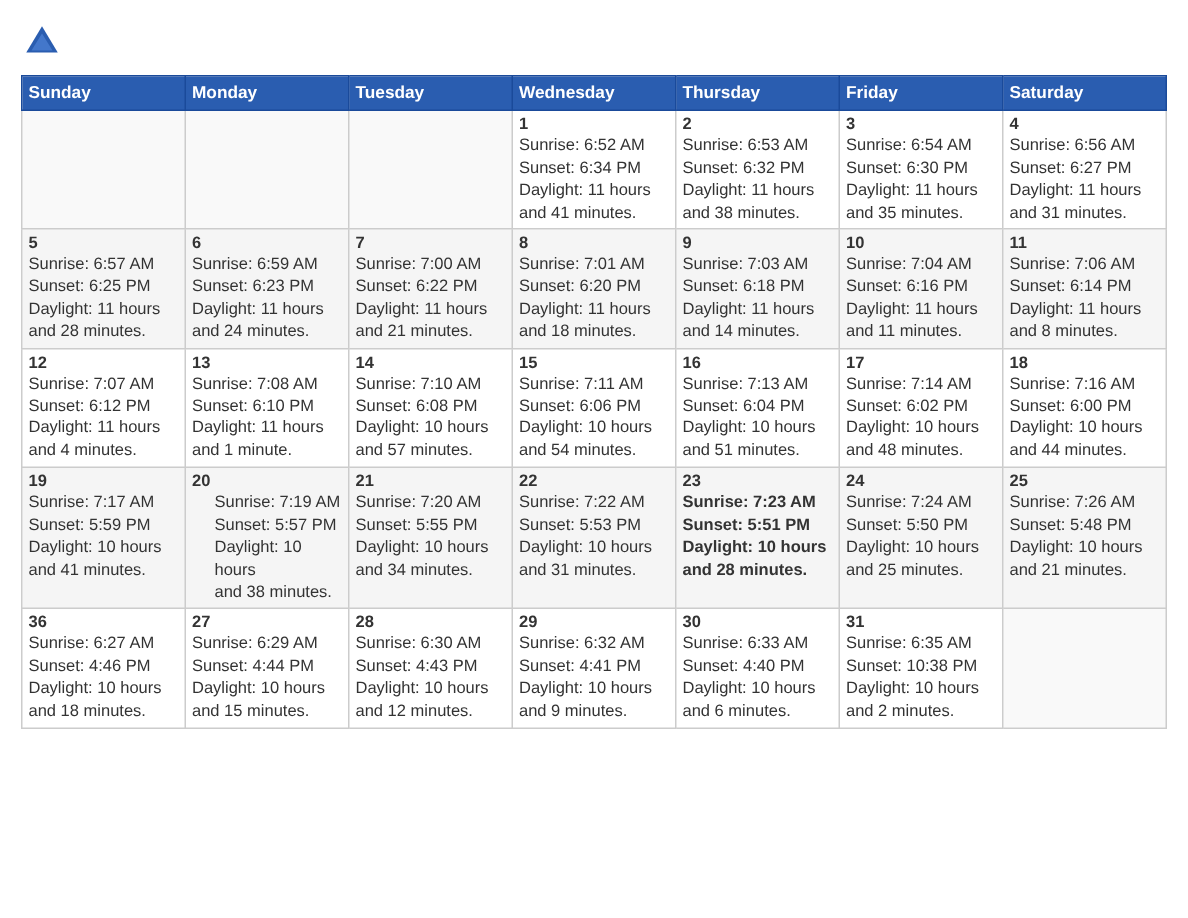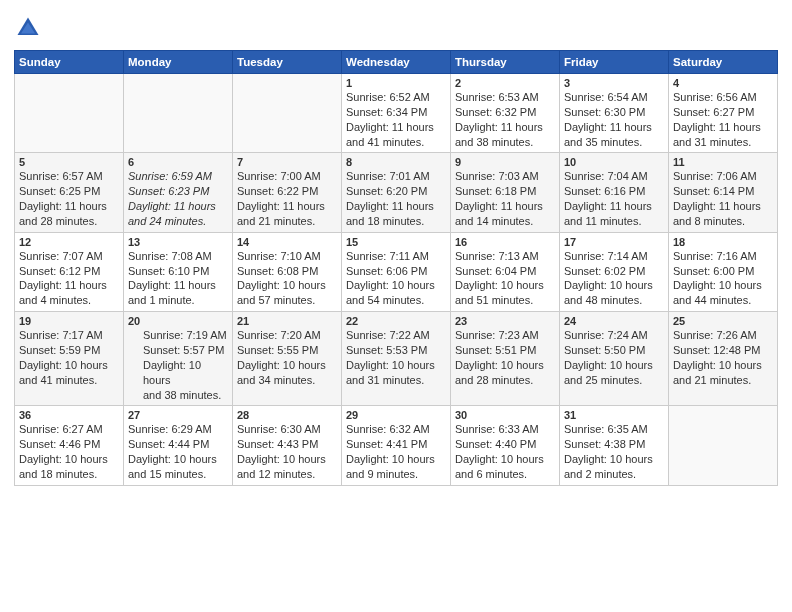--- a/index.html
+++ b/index.html
@@ -172,21 +172,21 @@
         <tr>
           <td>
             <span class="day-num">5</span>
             <div class="day-info" style="white-space: pre-line;">Sunrise: 6:57 AM
 Sunset: 6:25 PM
 Daylight: 11 hours
 and 28 minutes.</div>
           </td>
           <td>
             <span class="day-num">6</span>
-            <div class="day-info" style="white-space: pre-line; font-style: italic;">Sunrise: 6:59 AM
+            <div class="day-info" style="white-space: pre-line;">Sunrise: 6:59 AM
 Sunset: 6:23 PM
 Daylight: 11 hours
 and 24 minutes.</div>
           </td>
           <td>
             <span class="day-num">7</span>
             <div class="day-info" style="white-space: pre-line;">Sunrise: 7:00 AM
 Sunset: 6:22 PM
 Daylight: 11 hours
 and 21 minutes.</div>
@@ -295,36 +295,36 @@
           </td>
           <td>
             <span class="day-num">22</span>
             <div class="day-info" style="white-space: pre-line;">Sunrise: 7:22 AM
 Sunset: 5:53 PM
 Daylight: 10 hours
 and 31 minutes.</div>
           </td>
           <td>
             <span class="day-num">23</span>
-            <div class="day-info" style="white-space: pre-line;">Sunrise: 7:23 AM
+            <div class="day-info" style="white-space: pre-line; font-weight: bold;">Sunrise: 7:23 AM
 Sunset: 5:51 PM
 Daylight: 10 hours
 and 28 minutes.</div>
           </td>
           <td>
             <span class="day-num">24</span>
             <div class="day-info" style="white-space: pre-line;">Sunrise: 7:24 AM
 Sunset: 5:50 PM
 Daylight: 10 hours
 and 25 minutes.</div>
           </td>
           <td>
             <span class="day-num">25</span>
             <div class="day-info" style="white-space: pre-line;">Sunrise: 7:26 AM
-Sunset: 12:48 PM
+Sunset: 5:48 PM
 Daylight: 10 hours
 and 21 minutes.</div>
           </td>
         </tr>
         <tr>
           <td>
             <span class="day-num">36</span>
             <div class="day-info" style="white-space: pre-line;">Sunrise: 6:27 AM
 Sunset: 4:46 PM
 Daylight: 10 hours
@@ -354,21 +354,21 @@
           <td>
             <span class="day-num">30</span>
             <div class="day-info" style="white-space: pre-line;">Sunrise: 6:33 AM
 Sunset: 4:40 PM
 Daylight: 10 hours
 and 6 minutes.</div>
           </td>
           <td>
             <span class="day-num">31</span>
             <div class="day-info" style="white-space: pre-line;">Sunrise: 6:35 AM
-Sunset: 4:38 PM
+Sunset: 10:38 PM
 Daylight: 10 hours
 and 2 minutes.</div>
           </td>
           <td class="empty-cell"></td>
         </tr>
       </tbody>
   </table>
 </div>
 
 </body></html>

